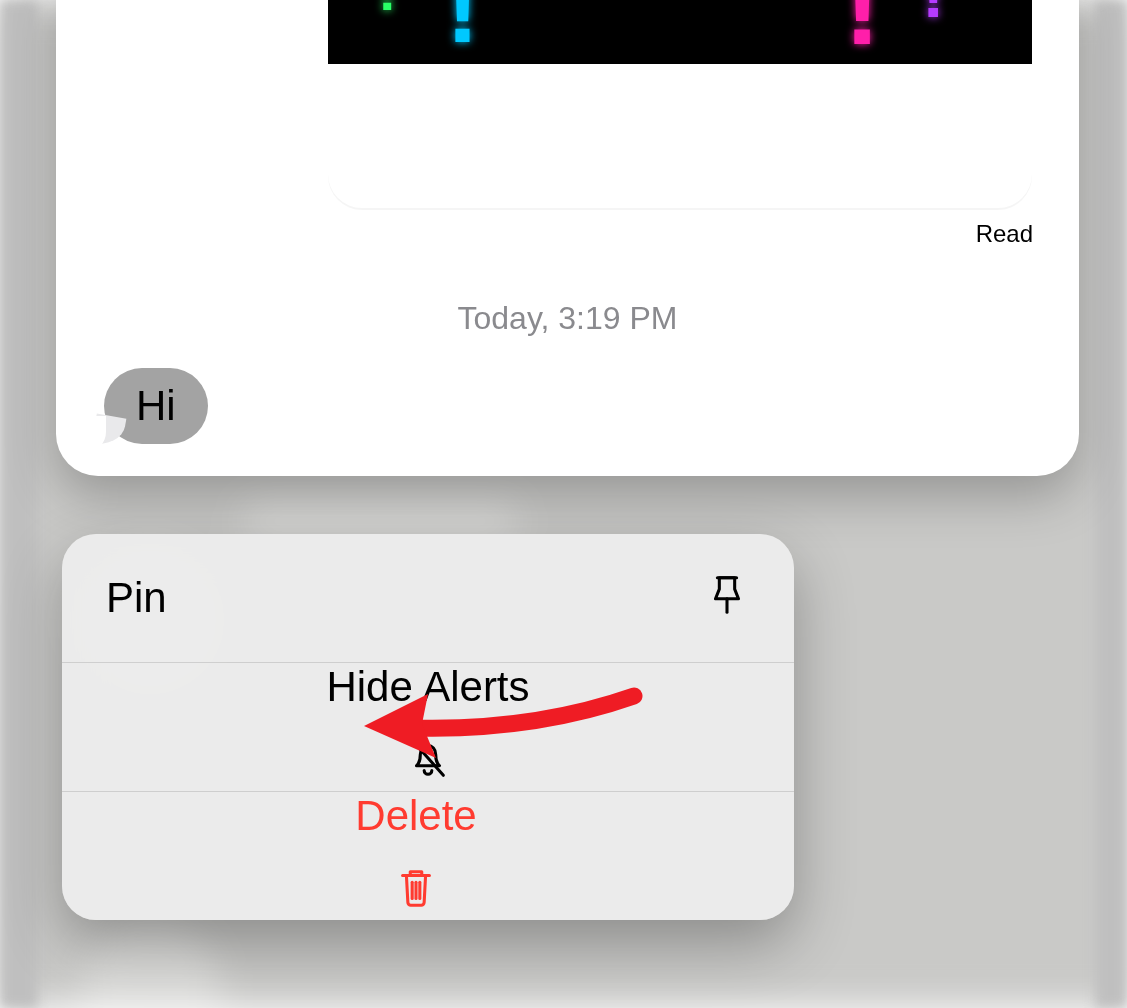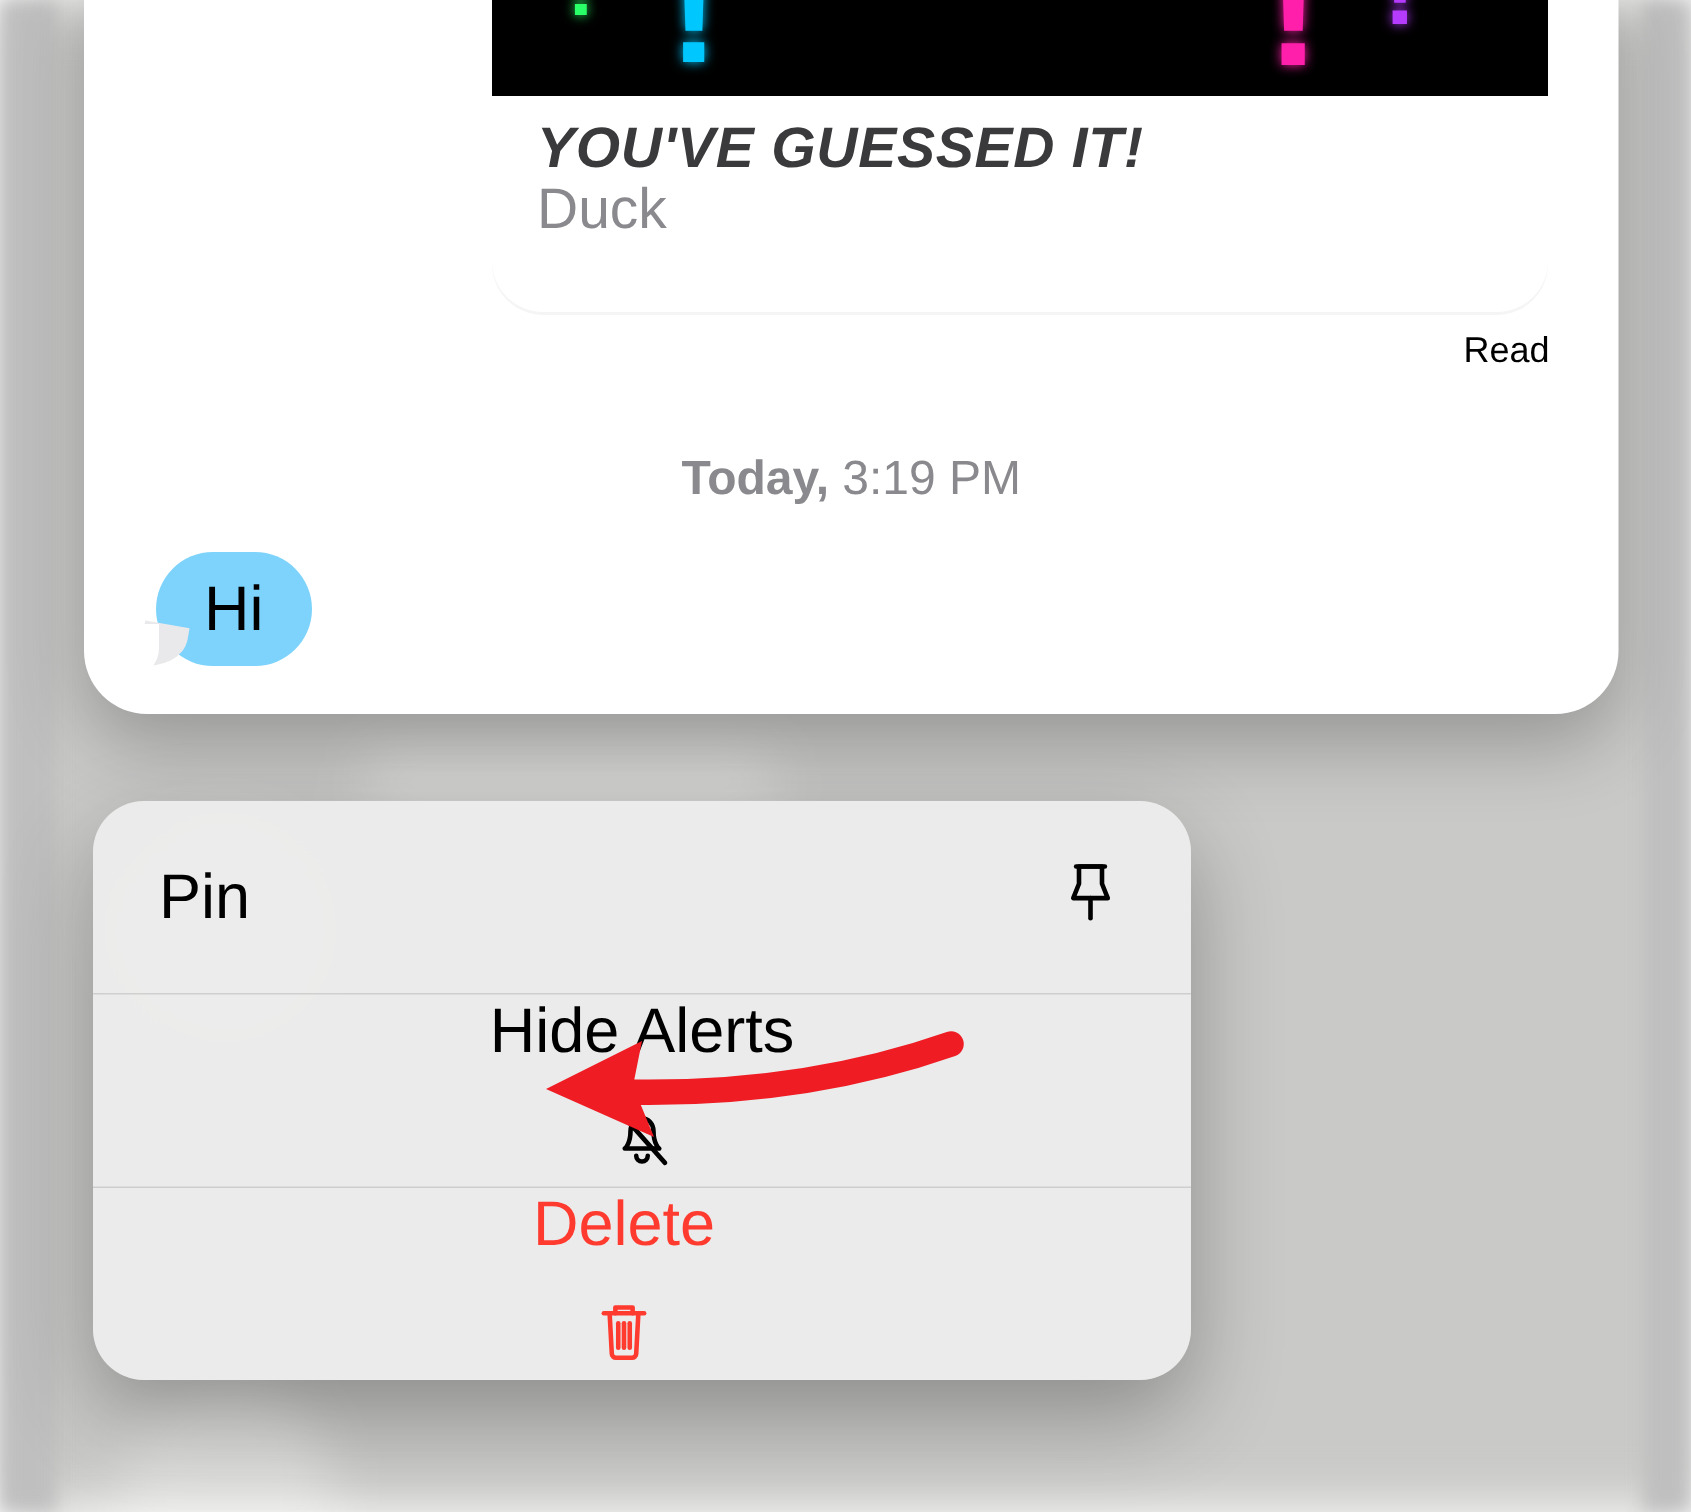--- a/index.html
+++ b/index.html
@@ -93,30 +93,30 @@
   }
 
   .timestamp {
     position: absolute;
     left: 0; right: 0;
     top: 320px;
     text-align: center;
     font-size: 32px;
     color: #8a8a8e;
   }
-  .timestamp .day { font-weight:700; }
+  .timestamp .day { font-weight:400; }
 
   
   .bubble {
     position: absolute;
     left: 48px;
     top: 388px;
     height: 76px;
     padding: 0 32px;
-    background: #7dd3fc;
+    background: #a3a3a3;
     border-radius: 38px;
     display: flex;
     align-items: center;
     font-size: 42px;
     color: #000;
   }
   .bubble::before{
     content:"";
     position:absolute;
     left:-10px; bottom:-2px;
@@ -181,24 +181,20 @@
 <div class="right-edge"></div>
 
 <div class="chat-card">
 
   <div class="game-card">
     <div class="game-img">
       <span class="em em1">!</span>
         <span class="em em2">!</span>
       <span class="em em4">!</span>
         <span class="em em5">!</span>
-    </div>
-    <div class="game-text">
-      <div class="game-title">YOU'VE GUESSED IT!</div>
-      <div class="game-sub">Duck</div>
     </div>
   </div>
 
   <div class="read">Read</div>
 
   <div class="timestamp">
     <span class="day">Today,</span>
     <span>3:19 PM</span>
   </div>
 

